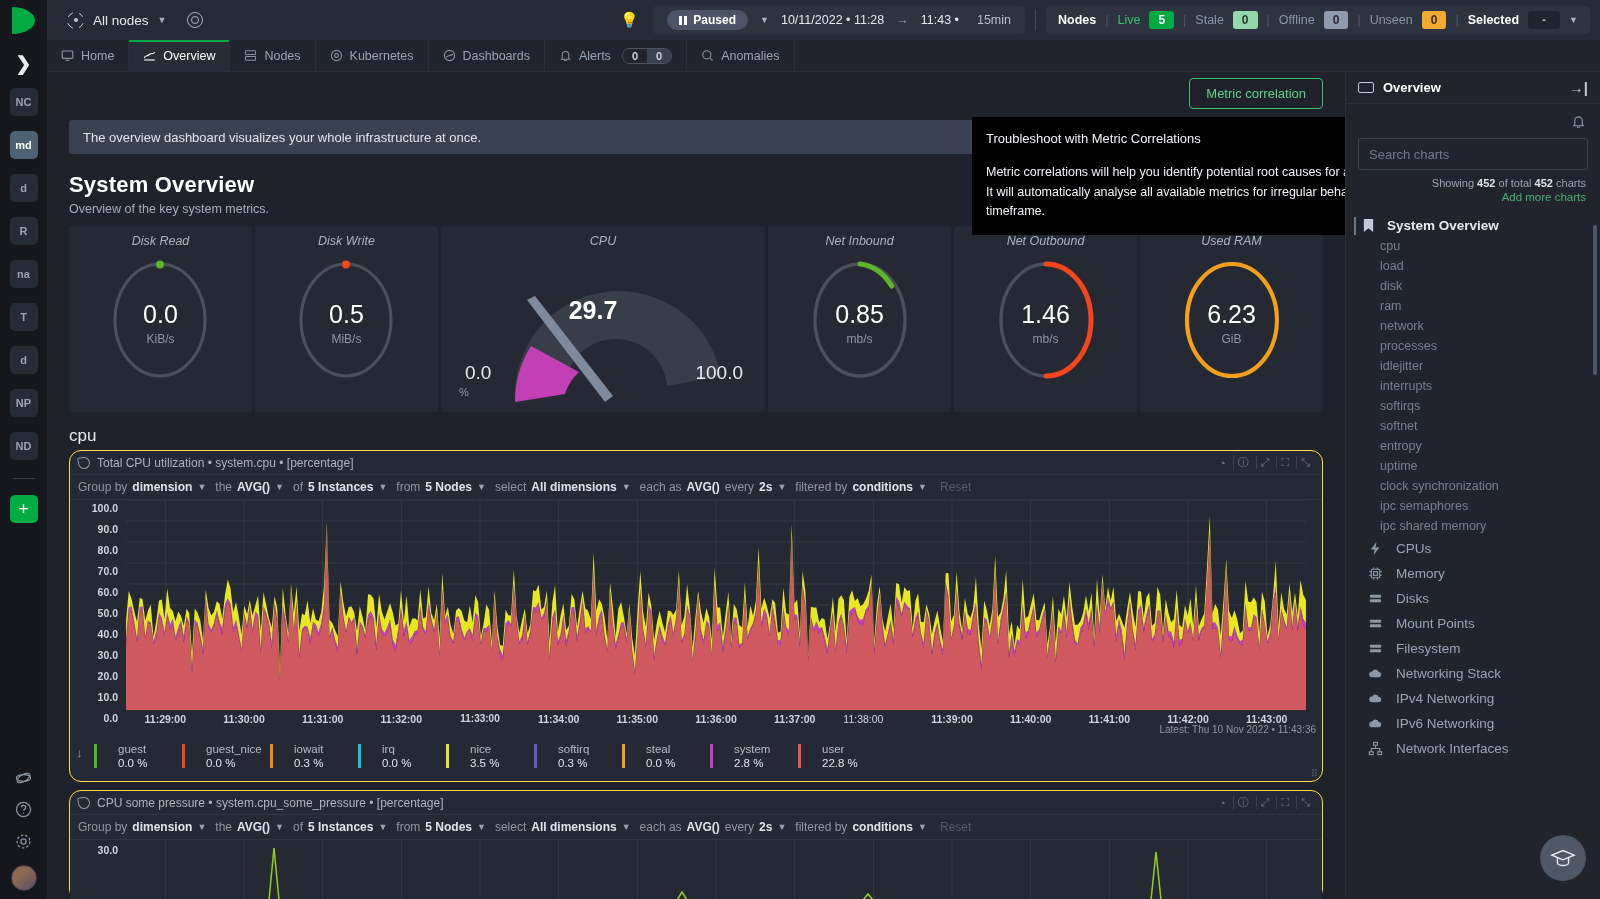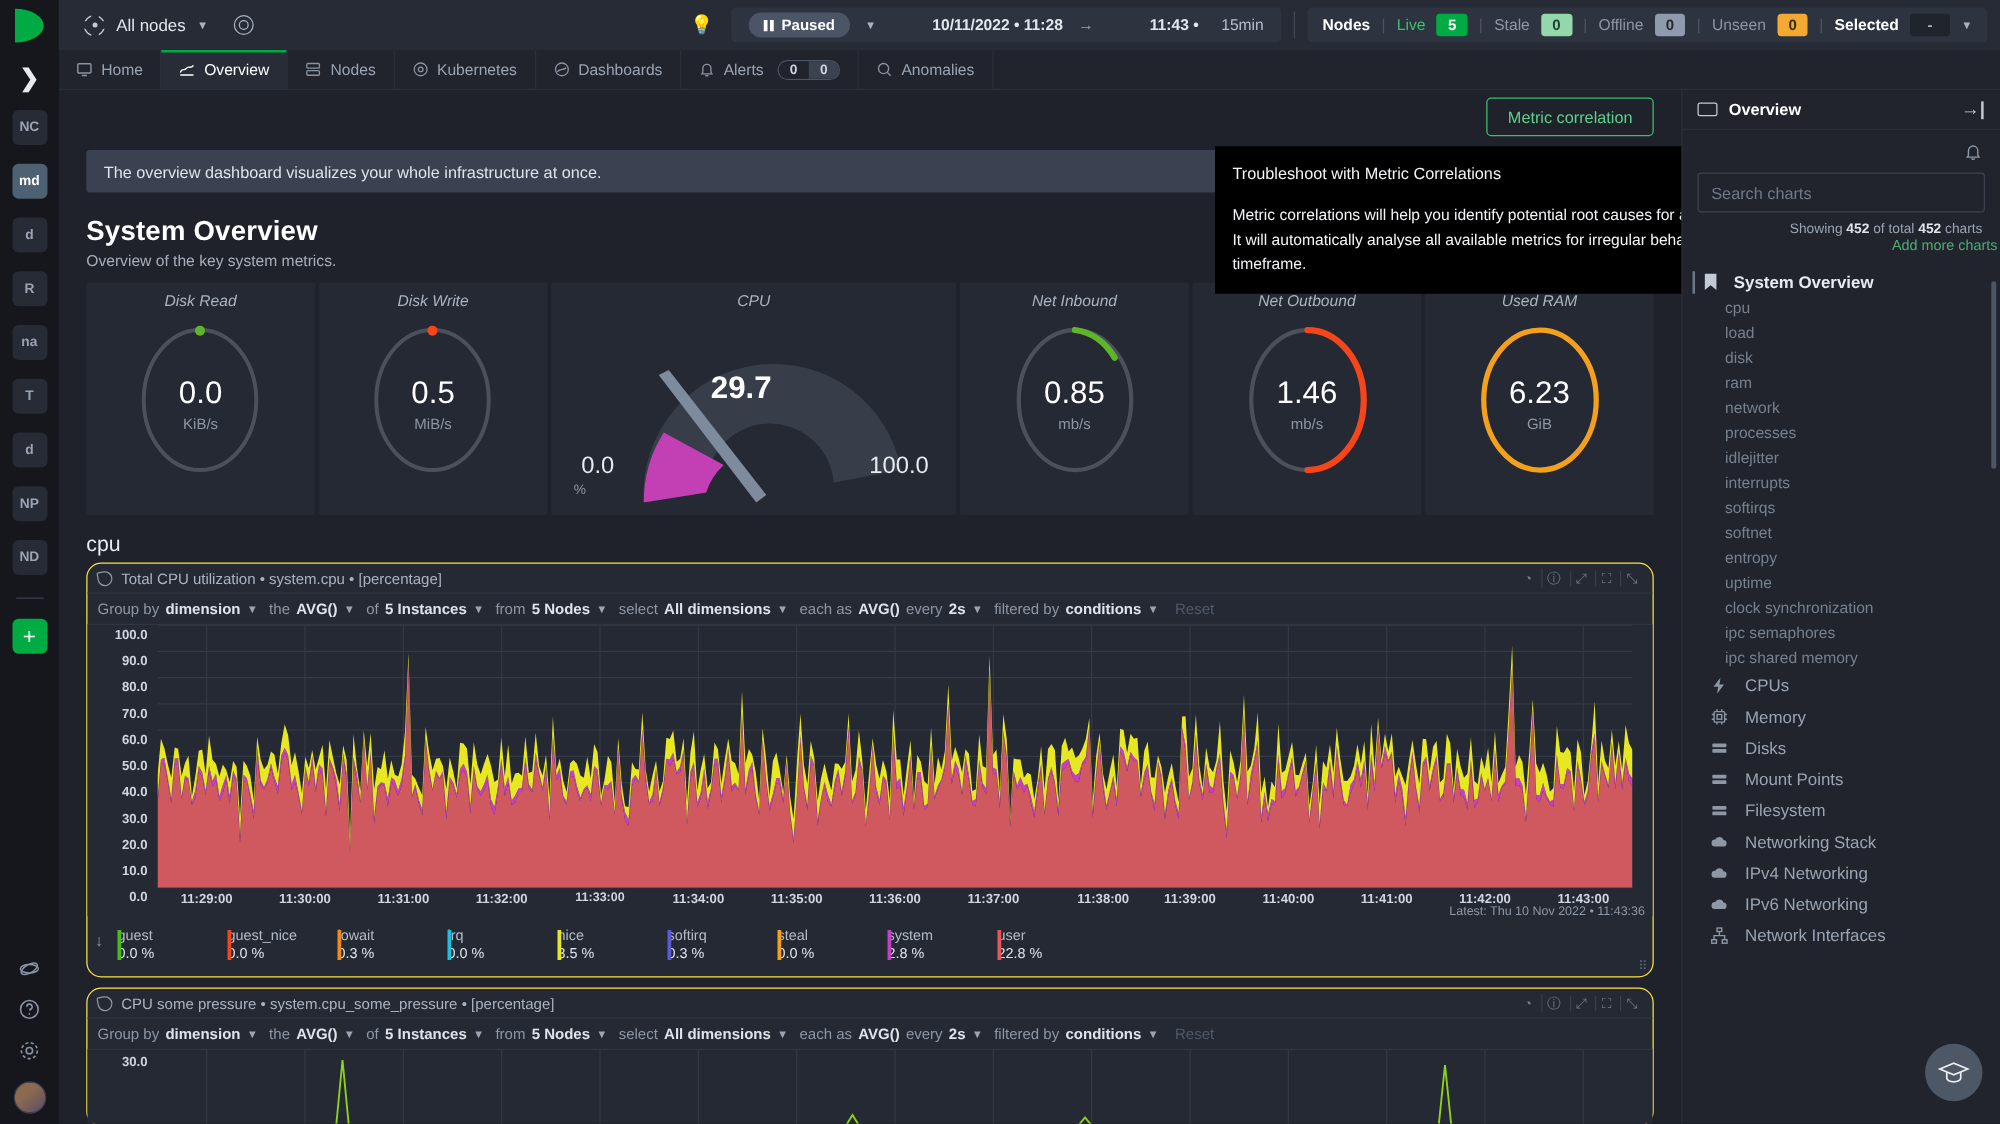--- a/index.html
+++ b/index.html
@@ -76,21 +76,21 @@
   .timecontrol {
     display: flex; align-items: center; gap: 12px; background: #2e3340;
     border-radius: 4px; padding: 4px 14px; height: 28px; font-size: 12.5px; color: #e3e7ee;
   }
   .paused-pill {
     display: inline-flex; align-items: center; gap: 6px; background: #4b5565;
     color: #fff; font-weight: bold; font-size: 12px; border-radius: 12px; padding: 3px 12px;
   }
   .pause-glyph { display:inline-block; width:8px; height:9px;
     border-left:3px solid #fff; border-right:3px solid #fff; }
-  .t-date { font-weight: bold; margin-left: 33px; }
+  .t-date { font-weight: normal; }
   .t-sep { color: #9aa4b5; }
   .t-dur { color: #b6bfcd; margin-left: 6px; }
   .vdiv { width:1px; height:22px; background:#414754; margin:0 10px; }
   .nodestats {
     display: flex; align-items: center; gap: 9px; background: #2e3340;
     border-radius: 4px; padding: 4px 12px; height: 28px; font-size: 12.5px;
   }
   .ns-label { color:#fff; font-weight:bold; }
   .ns-lab2 { color:#8c96a6; }
   .ns-live { color:#3ac06d; }
@@ -177,21 +177,21 @@
   .reset { color:#4f5a6b; margin-left:4px; cursor:pointer; }
 
   .plot { position: relative; height: 233px; background: #252933; }
   .plot2 { position: relative; height: 60px; background: #252933; overflow:hidden; }
   .ylab { position:absolute; left:0; width: 48px; text-align:right; font-size: 10.5px;
      color:#cfd5e1; font-weight: bold; }
   .latest { position:absolute; right:6px; bottom:-2px; font-size:10px; color:#8d97a6; }
 
   
   .legend { display:flex; padding: 10px 14px 12px 24px; gap: 0; position:relative; }
-  .lg-item { width: 88px; padding-left: 0; position: relative; }
+  .lg-item { width: 88px; padding-left: 24px; position: relative; }
   .lg-item::before { content:""; position:absolute; left:0; top:1px; width:3px; height:24px; background:var(--c); }
   .lg-name { font-size: 11.5px; color:#b4bcc9; }
   .lg-val { font-size: 11.5px; color:#dfe4ec; margin-top:2px; }
   .sortarrow { position:absolute; left:6px; top:12px; color:#8d97a6; font-size:13px; }
   .resize-grip { position:absolute; right:4px; bottom:2px; color:#5b6576; font-size:10px; }
 
   
   .rsidebar { width: 255px; flex: 0 0 255px; background: #21242d; border-left:1px solid #2b2f3a;
      display:flex; flex-direction:column; position:relative; }
   .rs-head { height: 32px; display:flex; align-items:center; gap:9px; padding: 0 12px;
@@ -200,21 +200,21 @@
   .rs-collapse { margin-left:auto; color:#c3cad6; font-size:15px; cursor:pointer; }
   .rs-bell { height: 34px; display:flex; align-items:center; justify-content:flex-end;
      padding-right:14px; color:#8d97a6; font-size:14px;}
   .rs-searchwrap { padding: 0 12px; }
   .rs-search { width:100%; height:32px; background:transparent; border:1px solid #3c4250;
      border-radius:3px; color:#cfd5e1; padding: 0 10px; font-size:13px;
      font-family:"Liberation Sans", sans-serif; }
   .rs-search::placeholder { color:#707a8a; }
   .rs-count { text-align:right; padding: 7px 14px 0 0; font-size:11px; color:#9aa4b5; }
   .rs-count b { color:#dfe4ec; }
-  .rs-add { text-align:right; padding: 2px 2px 0 0; font-size:11.5px; color:#4caf72; cursor:pointer; }
+  .rs-add { text-align:right; padding: 2px 14px 0 0; font-size:11.5px; color:#4caf72; cursor:pointer; }
   .rs-list { flex:1; overflow:hidden; padding: 12px 0 0 0; position:relative; }
   .rs-group { display:flex; align-items:center; gap:12px; padding: 3px 0 3px 16px; position:relative; }
   .rs-group .bar { position:absolute; left:8px; top:2px; width:2px; height:18px; background:#6b7689;}
   .rs-group .gname { font-size:13.5px; font-weight:bold; color:#e7eaf0; }
   .rs-sub { padding: 3px 0 3px 34px; font-size:12.5px; color:#76808f; cursor:pointer; }
   .rs-menu { display:flex; align-items:center; gap:13px; padding: 5px 0 5px 22px; cursor:pointer; }
   .rs-menu .mname { font-size:13.5px; color:#9aa4b5; }
   .rs-scroll { position:absolute; right:3px; top:22px; width:4px; height:150px;
      background:#4b5565; border-radius:2px; }
   .edu {
@@ -582,21 +582,21 @@
             <div id="xticks" style="position:absolute;left:56px;top:213px;width:1180px;height:20px">
                 <div style="position: absolute; left: 9.33333px; top: 0px; width: 60px; text-align: center; font-size: 10.5px; color: rgb(207, 213, 225); font-weight: bold;">11:29:00</div>
                 <div style="position: absolute; left: 88px; top: 0px; width: 60px; text-align: center; font-size: 10.5px; color: rgb(207, 213, 225); font-weight: bold;">11:30:00</div>
                 <div style="position: absolute; left: 166.667px; top: 0px; width: 60px; text-align: center; font-size: 10.5px; color: rgb(207, 213, 225); font-weight: bold;">11:31:00</div>
                 <div style="position: absolute; left: 245.333px; top: 0px; width: 60px; text-align: center; font-size: 10.5px; color: rgb(207, 213, 225); font-weight: bold;">11:32:00</div>
                 <div style="position: absolute; left: 324px; top: 0px; width: 60px; text-align: center; font-size: 10px; color: rgb(207, 213, 225); font-weight: bold;">11:33:00</div>
                 <div style="position: absolute; left: 402.667px; top: 0px; width: 60px; text-align: center; font-size: 10.5px; color: rgb(207, 213, 225); font-weight: bold;">11:34:00</div>
                 <div style="position: absolute; left: 481.333px; top: 0px; width: 60px; text-align: center; font-size: 10.5px; color: rgb(207, 213, 225); font-weight: bold;">11:35:00</div>
                 <div style="position: absolute; left: 560px; top: 0px; width: 60px; text-align: center; font-size: 10.5px; color: rgb(207, 213, 225); font-weight: bold;">11:36:00</div>
                 <div style="position: absolute; left: 638.667px; top: 0px; width: 60px; text-align: center; font-size: 10.5px; color: rgb(207, 213, 225); font-weight: bold;">11:37:00</div>
-                <div style="position: absolute; left: 717.333px; top: 0px; width: 60px; text-align: right; font-size: 10.5px; color: rgb(207, 213, 225); font-weight: bold;">11:38:00</div>
+                <div style="position: absolute; left: 717.333px; top: 0px; width: 60px; text-align: left; font-size: 10.5px; color: rgb(207, 213, 225); font-weight: normal;">11:38:00</div>
                 <div style="position: absolute; left: 796px; top: 0px; width: 60px; text-align: center; font-size: 10.5px; color: rgb(207, 213, 225); font-weight: bold;">11:39:00</div>
                 <div style="position: absolute; left: 874.667px; top: 0px; width: 60px; text-align: center; font-size: 10.5px; color: rgb(207, 213, 225); font-weight: bold;">11:40:00</div>
                 <div style="position: absolute; left: 953.333px; top: 0px; width: 60px; text-align: center; font-size: 10.5px; color: rgb(207, 213, 225); font-weight: bold;">11:41:00</div>
                 <div style="position: absolute; left: 1032px; top: 0px; width: 60px; text-align: center; font-size: 10.5px; color: rgb(207, 213, 225); font-weight: bold;">11:42:00</div>
                 <div style="position: absolute; left: 1110.67px; top: 0px; width: 60px; text-align: center; font-size: 10.5px; color: rgb(207, 213, 225); font-weight: bold;">11:43:00</div>
               </div>
             <div class="latest">Latest: Thu 10 Nov 2022 • 11:43:36</div>
           </div>
 
           <div class="legend">

